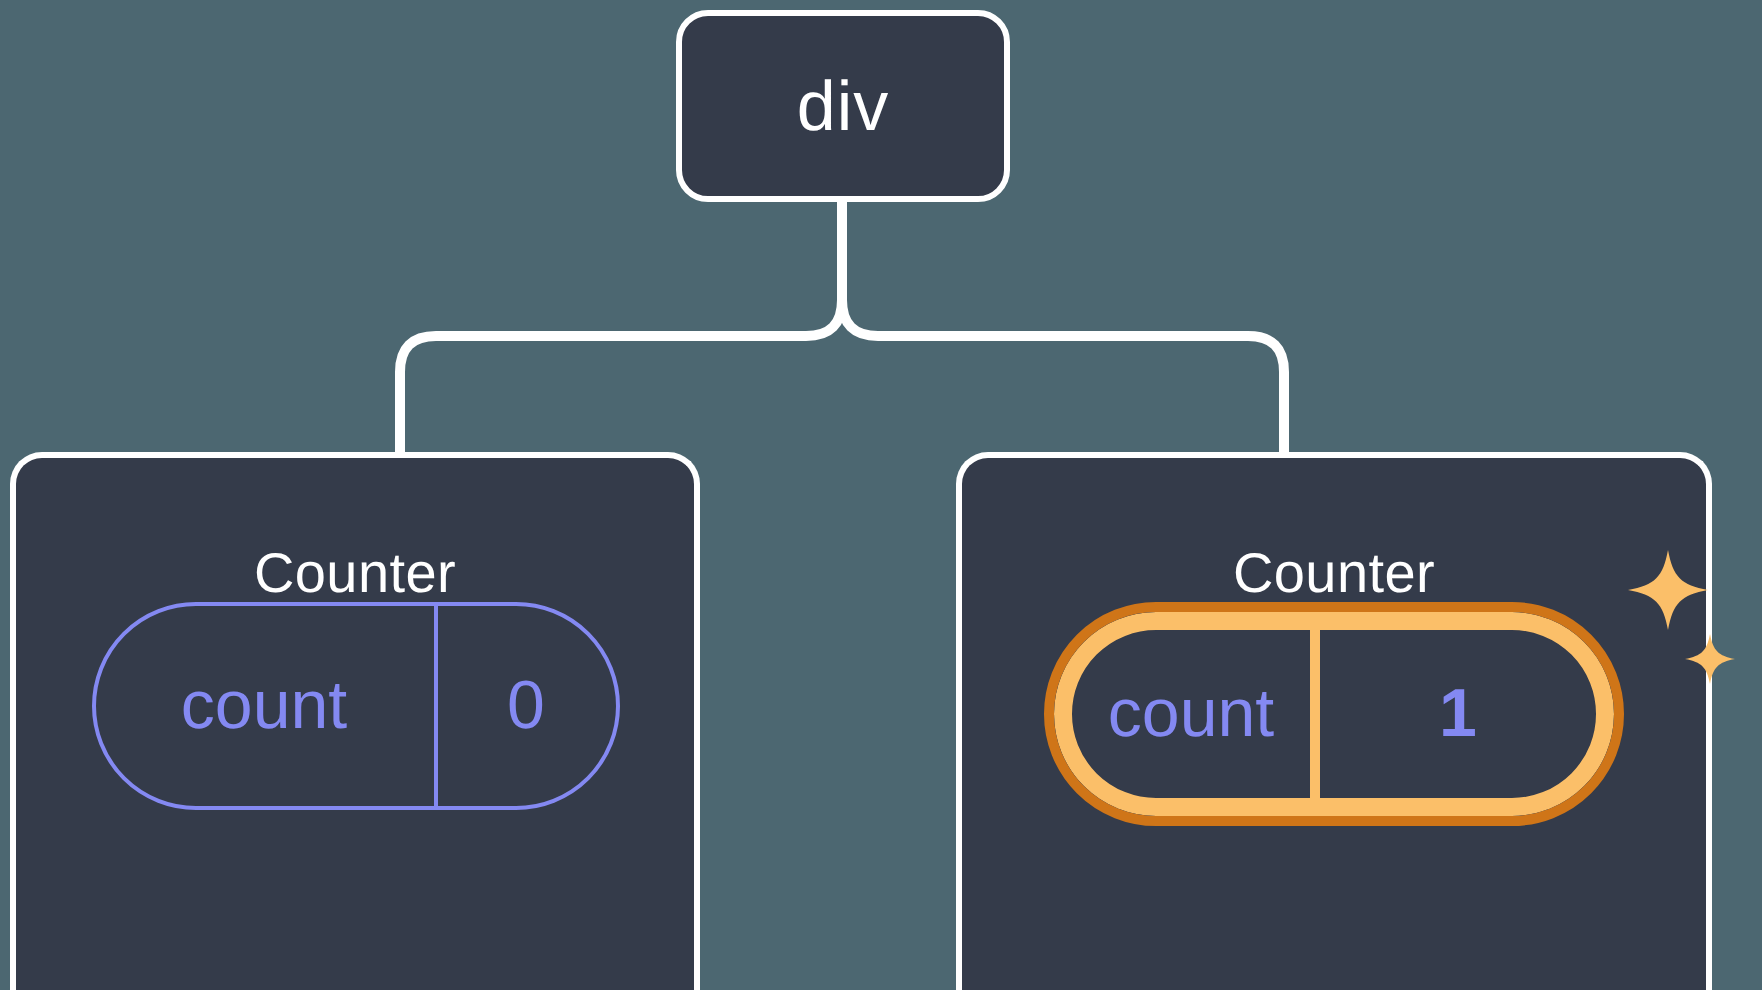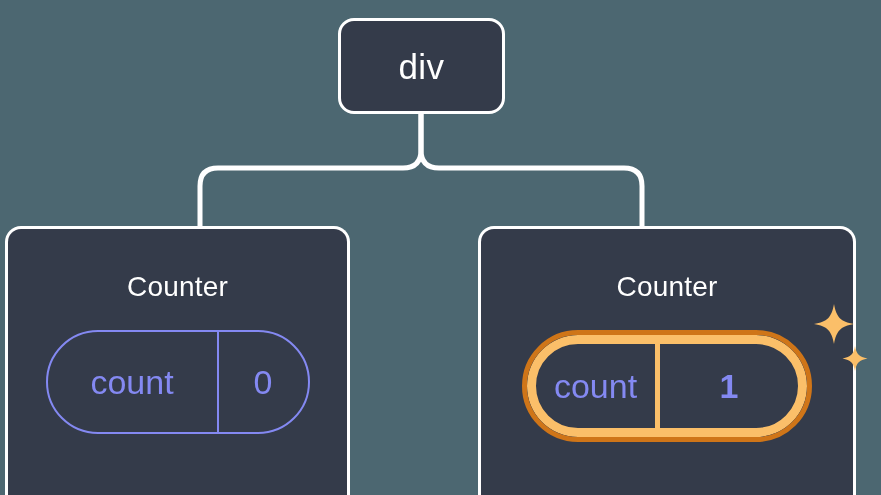--- a/index.html
+++ b/index.html
@@ -41,21 +41,21 @@
     border: 3px solid #ffffff;
     border-radius: 16px;
     display: flex;
     flex-direction: column;
     align-items: center;
   }
 
   
   #node-div {
     left: 338px;
-    top: 18px;
+    top: 5px;
     width: 167px;
     height: 96px;
     justify-content: center;
   }
 
   .node-tag {
     color: #ffffff;
     font-size: 35px;
     font-weight: 400;
     letter-spacing: 0.5px;
@@ -79,21 +79,20 @@
     color: #ffffff;
     font-size: 28px;
     font-weight: 400;
     line-height: 1;
     letter-spacing: 0.2px;
   }
 
   
   .pill-wrap {
     position: relative;
-    margin-top: 29px;
     display: flex;
   }
 
   .pill {
     display: flex;
     align-items: stretch;
     border-radius: 999px;
     height: 104px;
     overflow: hidden;
   }

